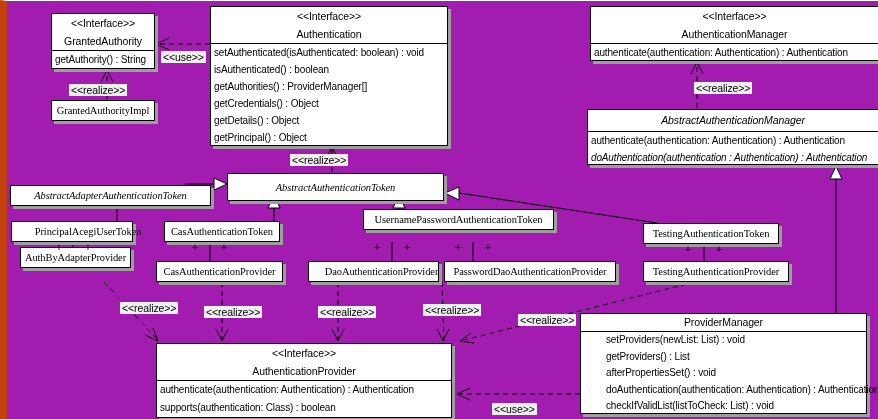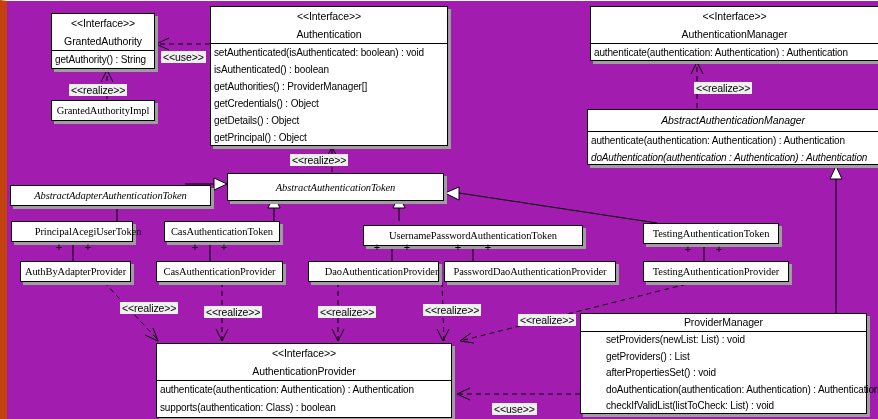--- a/index.html
+++ b/index.html
@@ -138,28 +138,28 @@
   <div class="box simple" style="left:220px;top:172px;width:217px;height:28px;">
     <div class="cname it">AbstractAuthenticationToken</div>
   </div>
 
   <div class="box simple" style="left:4px;top:220px;width:122px;height:21px;padding-left:32px;">
     <div class="cname">PrincipalAcegiUserToken</div>
   </div>
   <div class="box simple" style="left:157px;top:220px;width:116px;height:21px;">
     <div class="cname">CasAuthenticationToken</div>
   </div>
-  <div class="box simple" style="left:356px;top:224px;width:220px;height:21px;">
+  <div class="box simple" style="left:356px;top:208px;width:191px;height:21px;">
     <div class="cname">UsernamePasswordAuthenticationToken</div>
   </div>
   <div class="box simple" style="left:636px;top:222px;width:136px;height:21px;">
     <div class="cname">TestingAuthenticationToken</div>
   </div>
 
-  <div class="box simple" style="left:13px;top:260px;width:111px;height:21px;">
+  <div class="box simple" style="left:13px;top:246px;width:111px;height:21px;">
     <div class="cname">AuthByAdapterProvider</div>
   </div>
   <div class="box simple" style="left:149px;top:260px;width:127px;height:21px;">
     <div class="cname">CasAuthenticationProvider</div>
   </div>
   <div class="box simple" style="left:301px;top:260px;width:131px;height:21px;padding-left:16px;">
     <div class="cname">DaoAuthenticationProvider</div>
   </div>
   <div class="box simple" style="left:437px;top:260px;width:172px;height:21px;">
     <div class="cname">PasswordDaoAuthenticationProvider</div>

